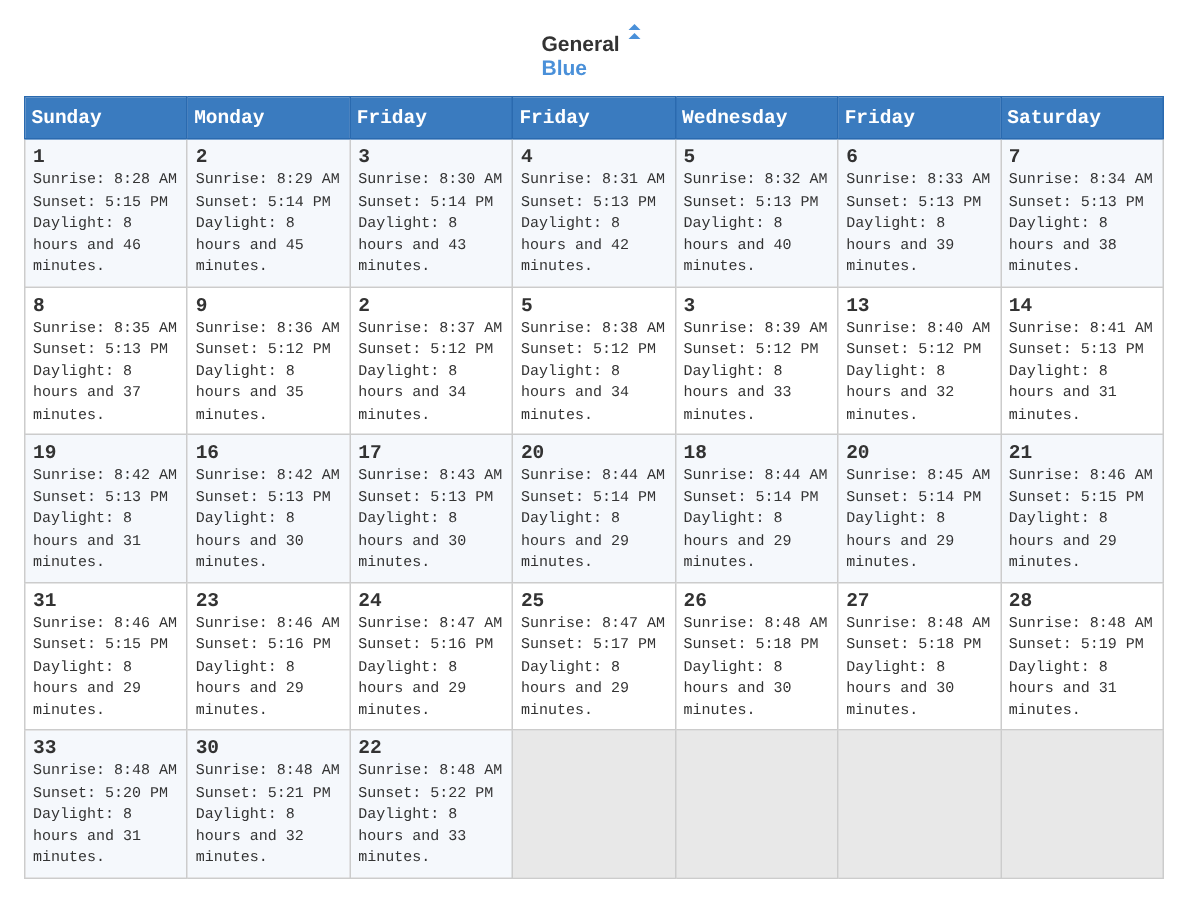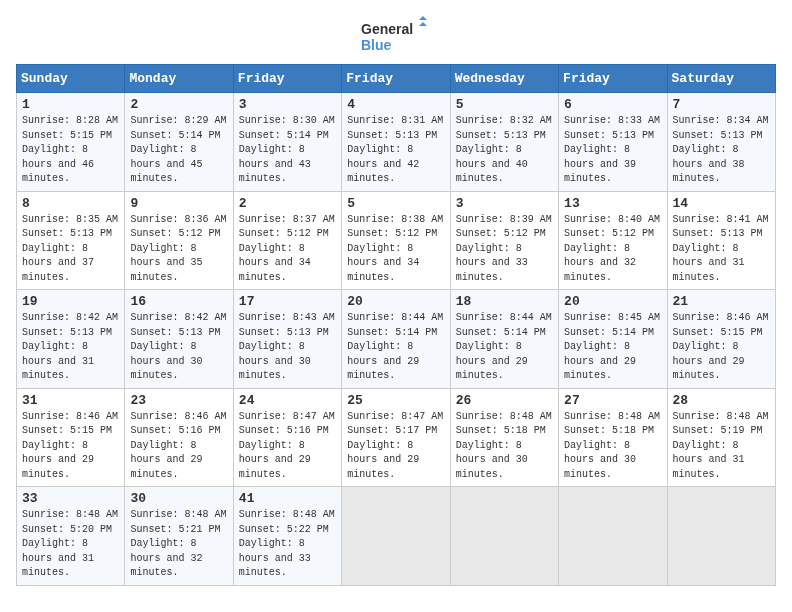--- a/index.html
+++ b/index.html
@@ -231,21 +231,21 @@
       <tr>
         <td>
           <span class="day-num">33</span>
           <div class="day-info">Sunrise: 8:48 AM<br>Sunset: 5:20 PM<br>Daylight: 8 hours and 31 minutes.</div>
         </td>
         <td>
           <span class="day-num">30</span>
           <div class="day-info">Sunrise: 8:48 AM<br>Sunset: 5:21 PM<br>Daylight: 8 hours and 32 minutes.</div>
         </td>
         <td>
-          <span class="day-num">41</span>
+          <span class="day-num">22</span>
           <div class="day-info">Sunrise: 8:48 AM<br>Sunset: 5:22 PM<br>Daylight: 8 hours and 33 minutes.</div>
         </td>
         <td class="empty"></td>
         <td class="empty"></td>
         <td class="empty"></td>
         <td class="empty"></td>
       </tr>
     </tbody>
 </table>
 

